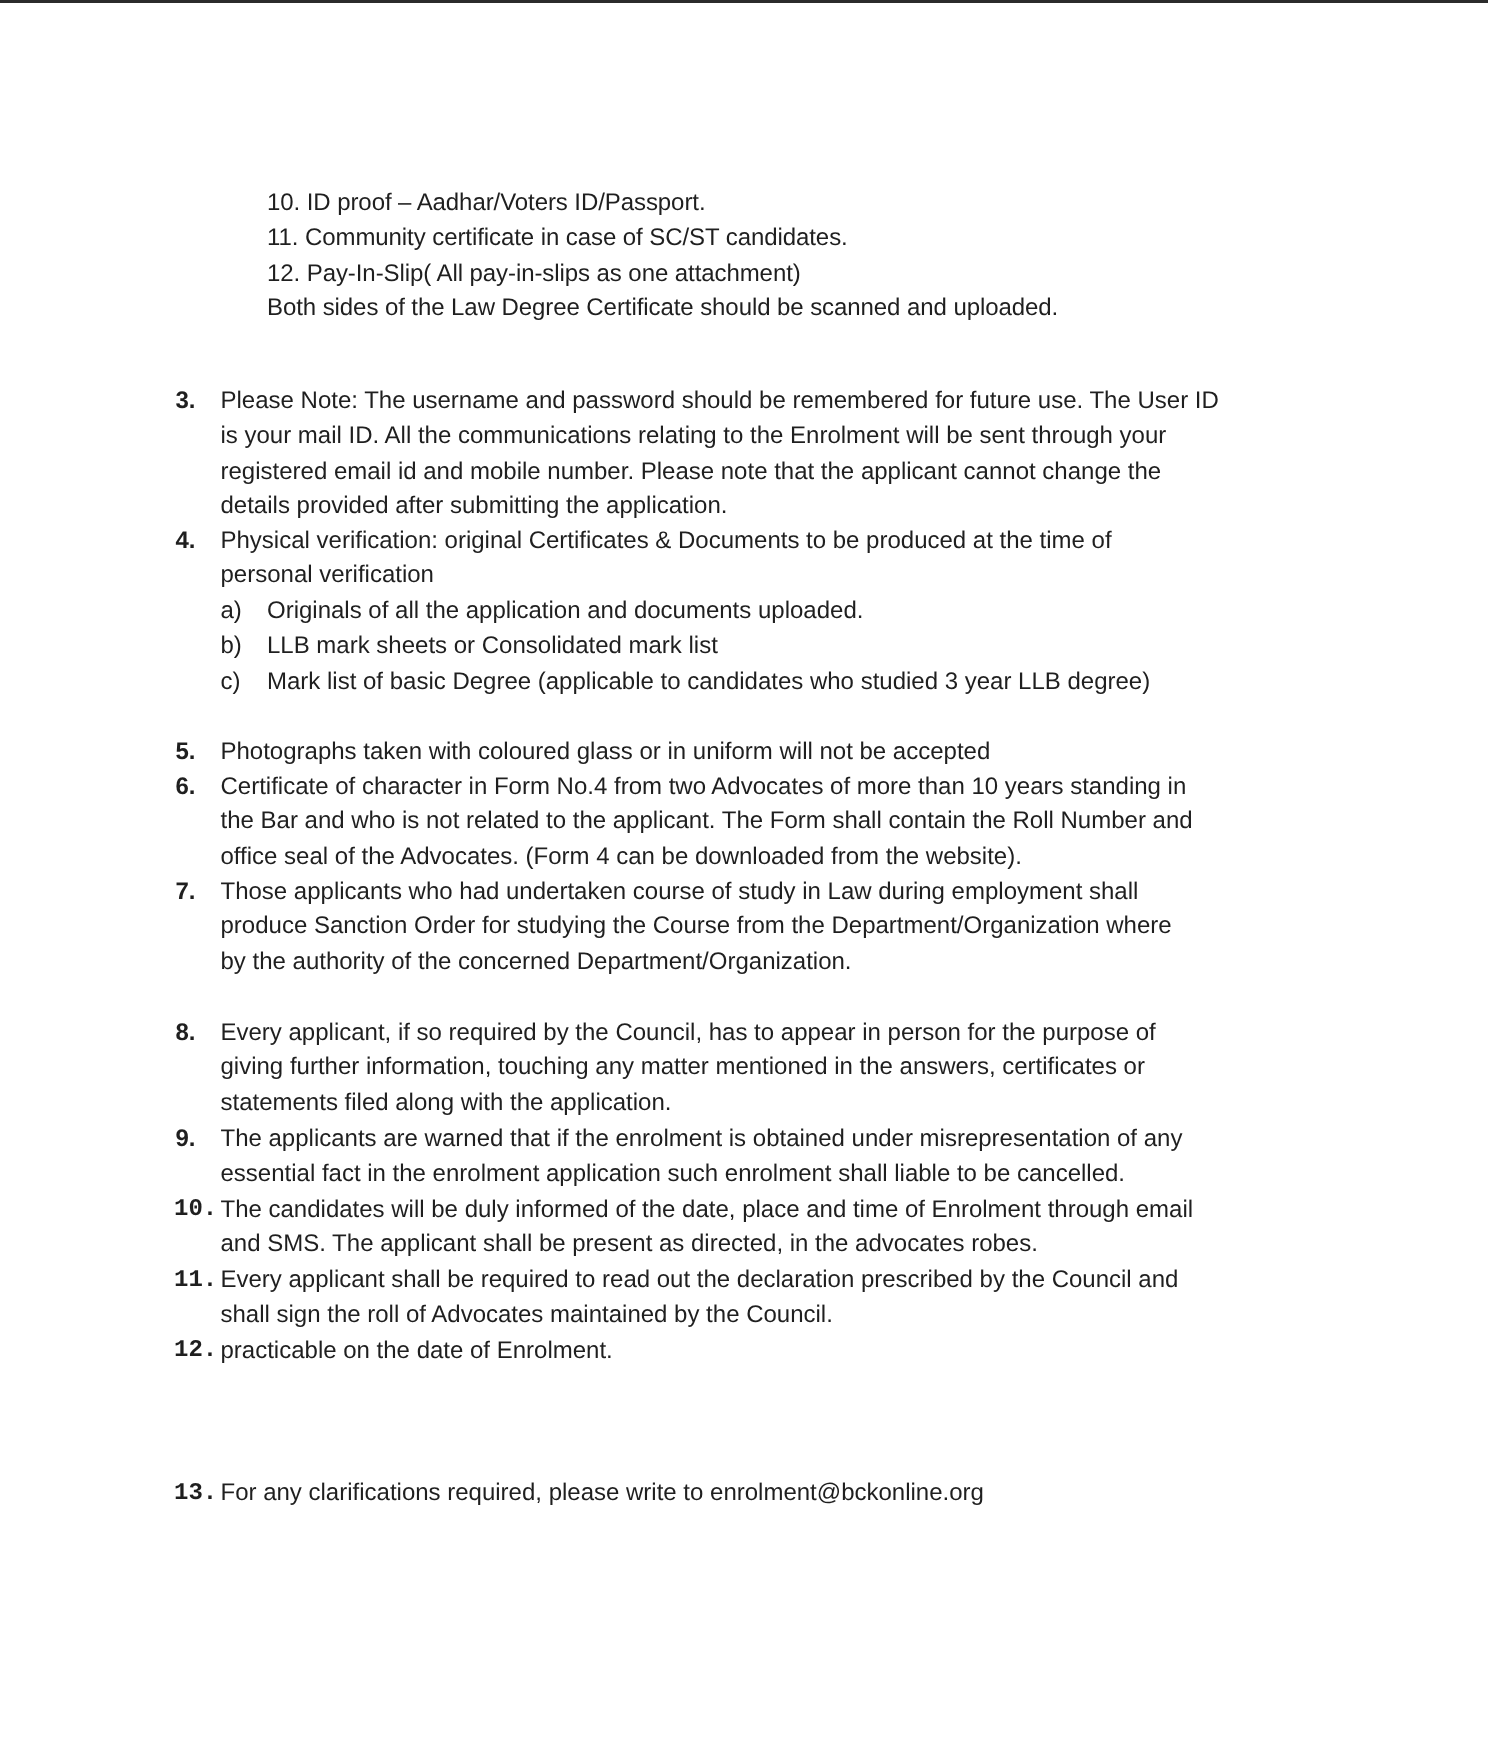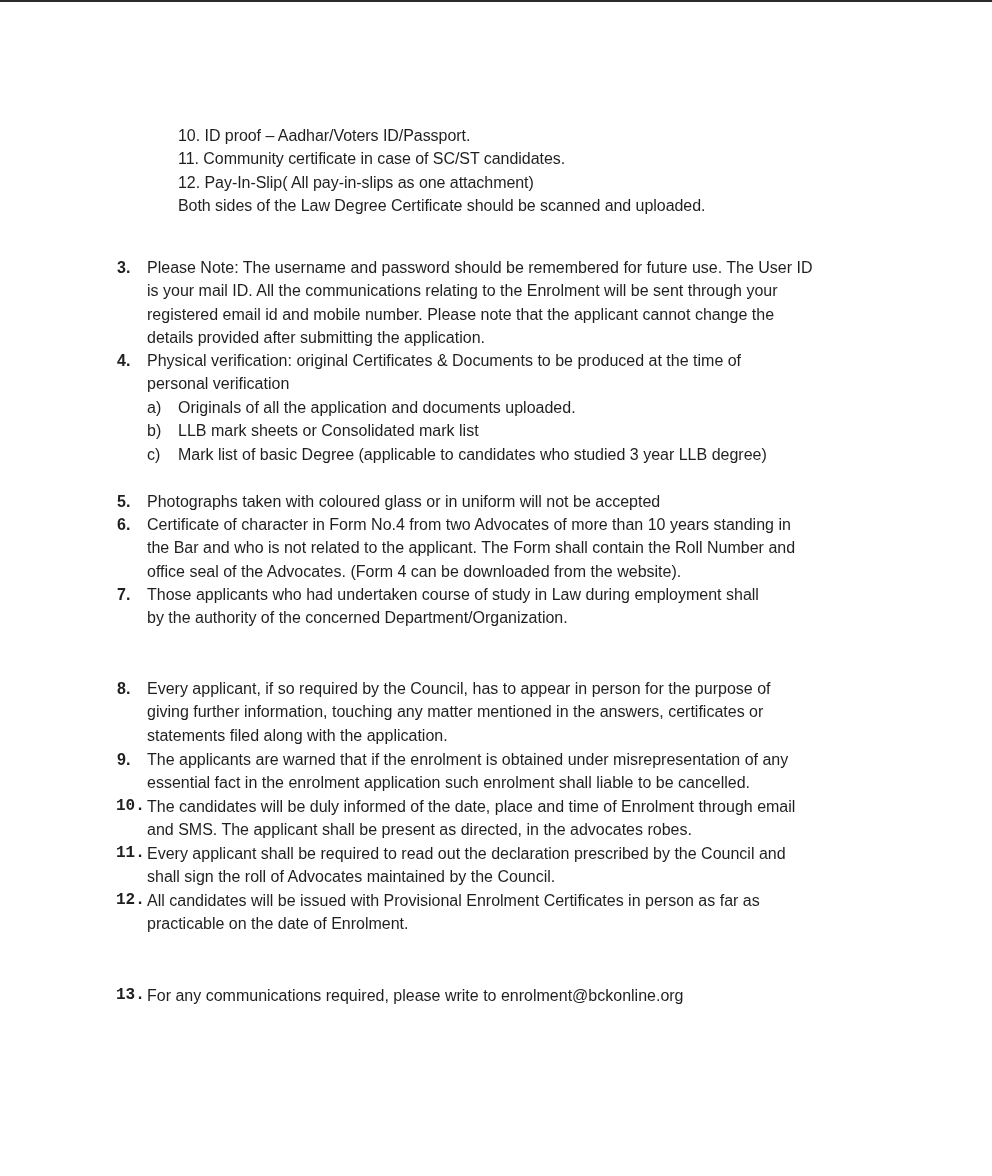--- a/index.html
+++ b/index.html
@@ -129,20 +129,21 @@
       <span>Certificate of character in Form No.4 from two Advocates of more than 10 years standing in</span>
       <span>the Bar and who is not related to the applicant. The Form shall contain the Roll Number and</span>
       <span>office seal of the Advocates. (Form 4 can be downloaded from the website).</span>
     </div>
   </div>
 
   <div class="item" style="top:583px;">
     <span class="num">7.</span>
     <div class="text">
       <span>Those applicants who had undertaken course of study in Law during employment shall</span>
+      <span>produce Sanction Order for studying the Course from the Department/Organization where</span>
       <span>by the authority of the concerned Department/Organization.</span>
     </div>
   </div>
 
   <div class="item" style="top:677px;">
     <span class="num">8.</span>
     <div class="text">
       <span>Every applicant, if so required by the Council, has to appear in person for the purpose of</span>
       <span>giving further information, touching any matter mentioned in the answers, certificates or</span>
       <span>statements filed along with the application.</span>
@@ -169,25 +170,24 @@
     <span class="num wide">11.</span>
     <div class="text">
       <span>Every applicant shall be required to read out the declaration prescribed by the Council and</span>
       <span>shall sign the roll of Advocates maintained by the Council.</span>
     </div>
   </div>
 
   <div class="item" style="top:889px;">
     <span class="num wide">12.</span>
     <div class="text">
-      <span>All candidates will be issued with Provisional Enrolment Certificates in person as far as</span>
       <span>practicable on the date of Enrolment.</span>
     </div>
   </div>
 
   <div class="item" style="top:936px;margin-top:48px;">
     <span class="num wide">13.</span>
     <div class="text">
-      <span>For any communications required, please write to enrolment@bckonline.org</span>
+      <span>For any clarifications required, please write to enrolment@bckonline.org</span>
     </div>
   </div>
 
 </div>
 
 </body></html>

